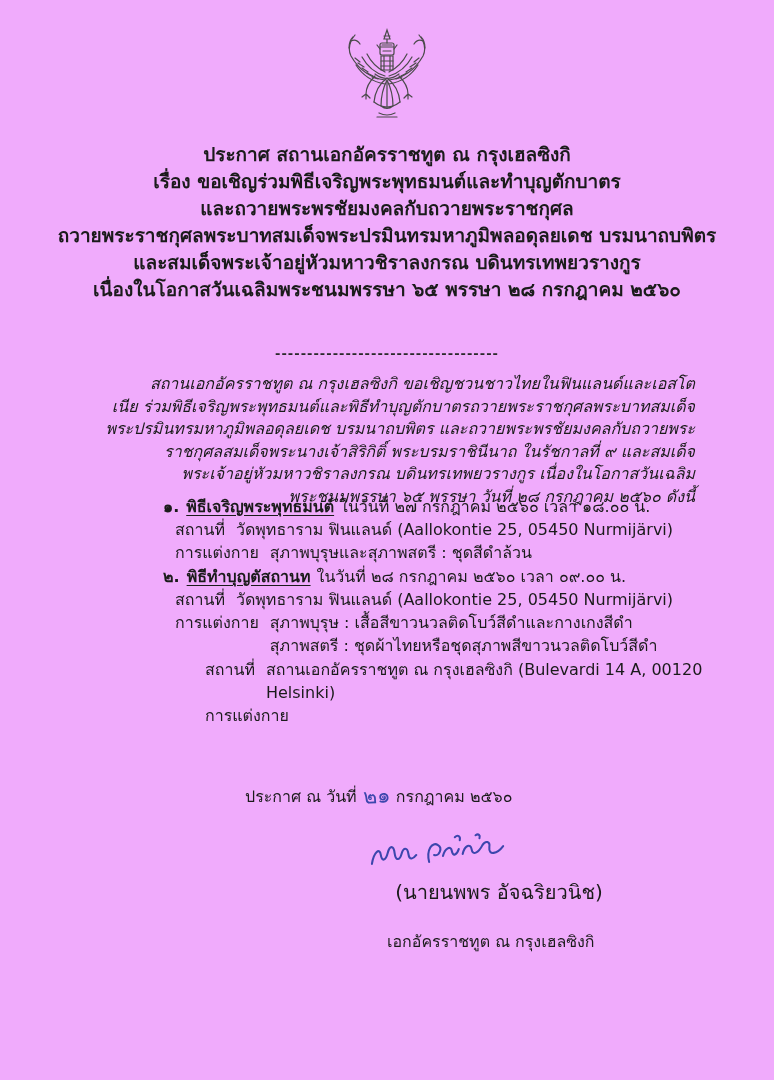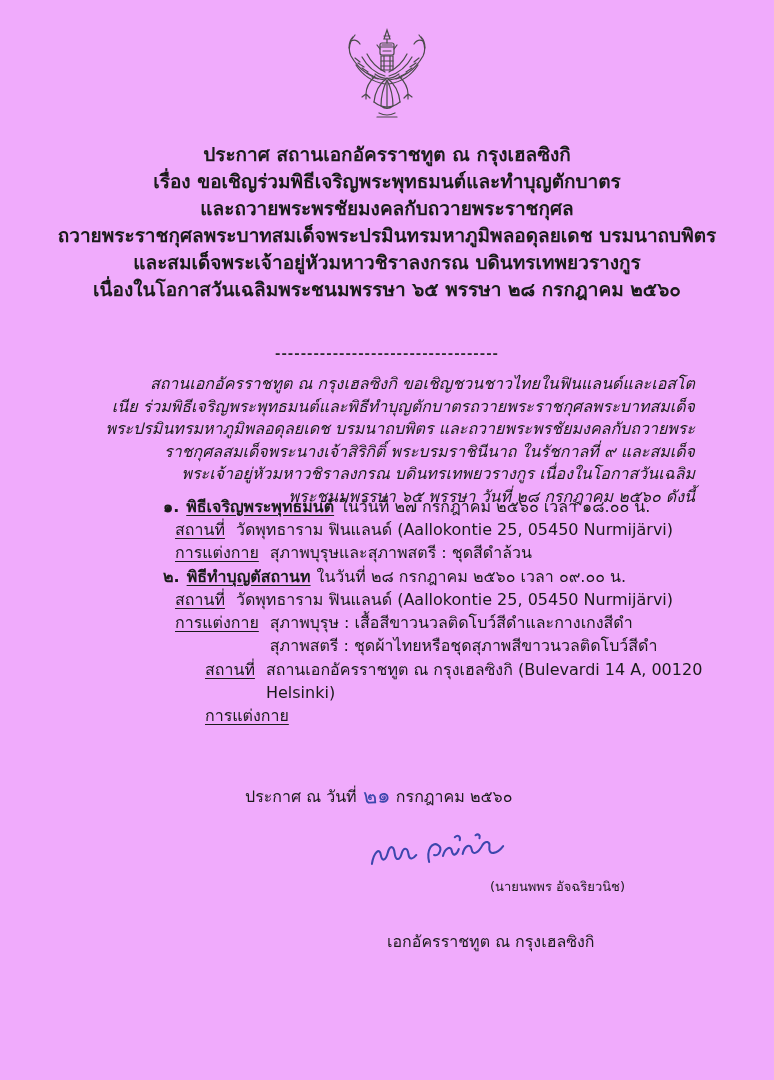--- a/index.html
+++ b/index.html
@@ -20,32 +20,32 @@
   .intro { position:absolute; top:373px; left:85px; width:610px; font-size:16px;
            line-height:22.5px; text-indent:57px; text-align:right;font-style:italic; }
 
   .events { position:absolute; top:495px; left:85px; width:618px; font-size:16px; line-height:23px; }
   .event { margin-bottom:1px; }
   .event-head { padding-left:78px; }
   .event-head .num, .event-head3 .num { display:inline-block; margin-right:7px; font-weight:bold; }
   .etitle { font-weight:bold; text-decoration:underline; text-underline-offset:3px; }
   .edate { margin-left:6px; }
   .row { display:flex; gap:11px; padding-left:90px; align-items:baseline; }
-  .label { text-decoration:underline; text-underline-offset:3px; flex:0 0 auto; }
+  .label { text-underline-offset:3px; flex:0 0 auto; }
   .val { white-space:pre-line; }
   .event3 .event-head3 { padding-left:58px; }
   .event3 .e3-date { padding-left:0; }
   .event3 .row { padding-left:120px; }
 
   .issued { position:absolute; top:778px; left:245px; font-size:16px; }
   .issued .day { color:var(--ink); font-size:21px; display:inline-block;
                  transform:rotate(-4deg) translateY(1px); margin:0 6px; }
 
   .sig-svg { position:absolute; left:366px; top:831px; }
-  .sig-name  { position:absolute; top:876px; left:373px; width:252px; text-align:right; font-size:13px; }
+  .sig-name  { position:absolute; top:876px; left:373px; width:252px; text-align:center; font-size:20px; }
   .sig-title { position:absolute; top:900px; left:387px; width:252px; text-align:left; font-size:16px;margin-top:29px; }
 </style>
 </head>
 <body>
 
 <div class="page">
 
   <svg class="emblem" viewBox="0 0 92 96" aria-hidden="true">
     <g stroke="#4a4a4a" fill="none" stroke-width="1.2" stroke-linecap="round">
 

